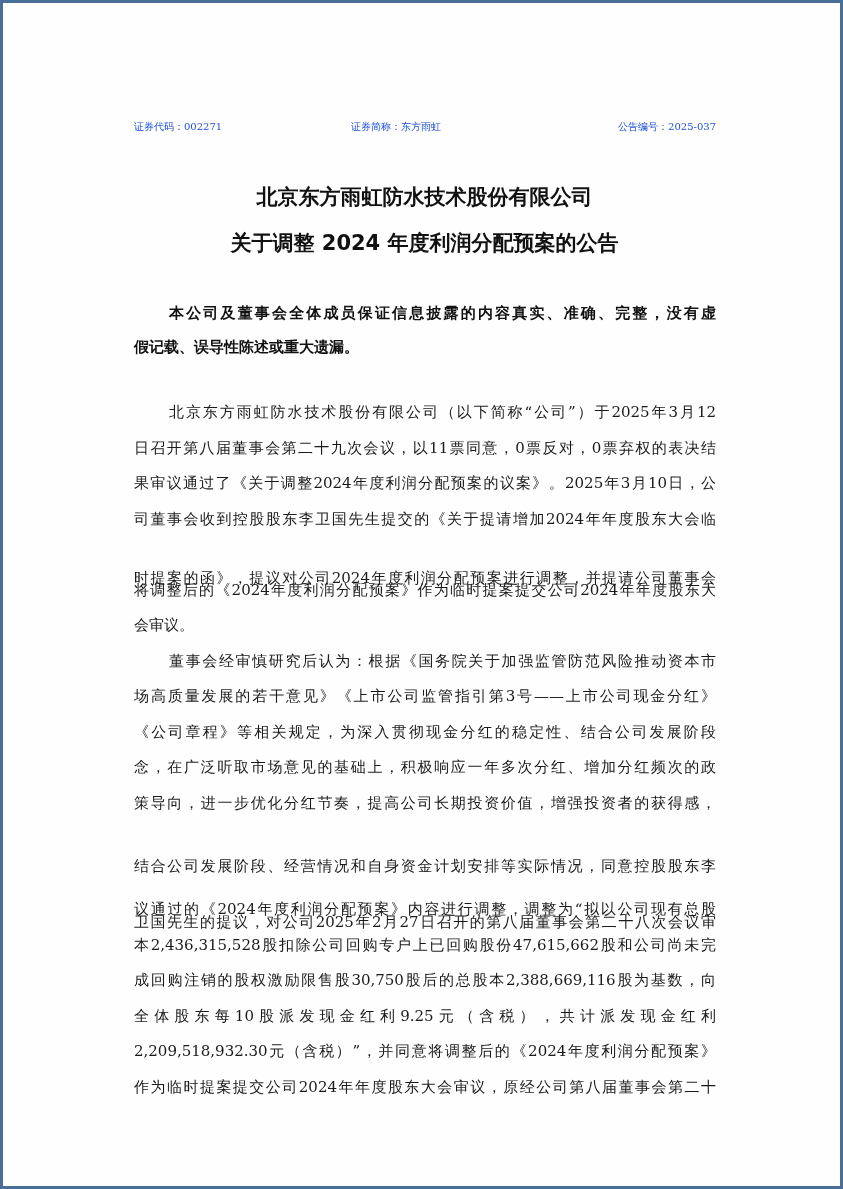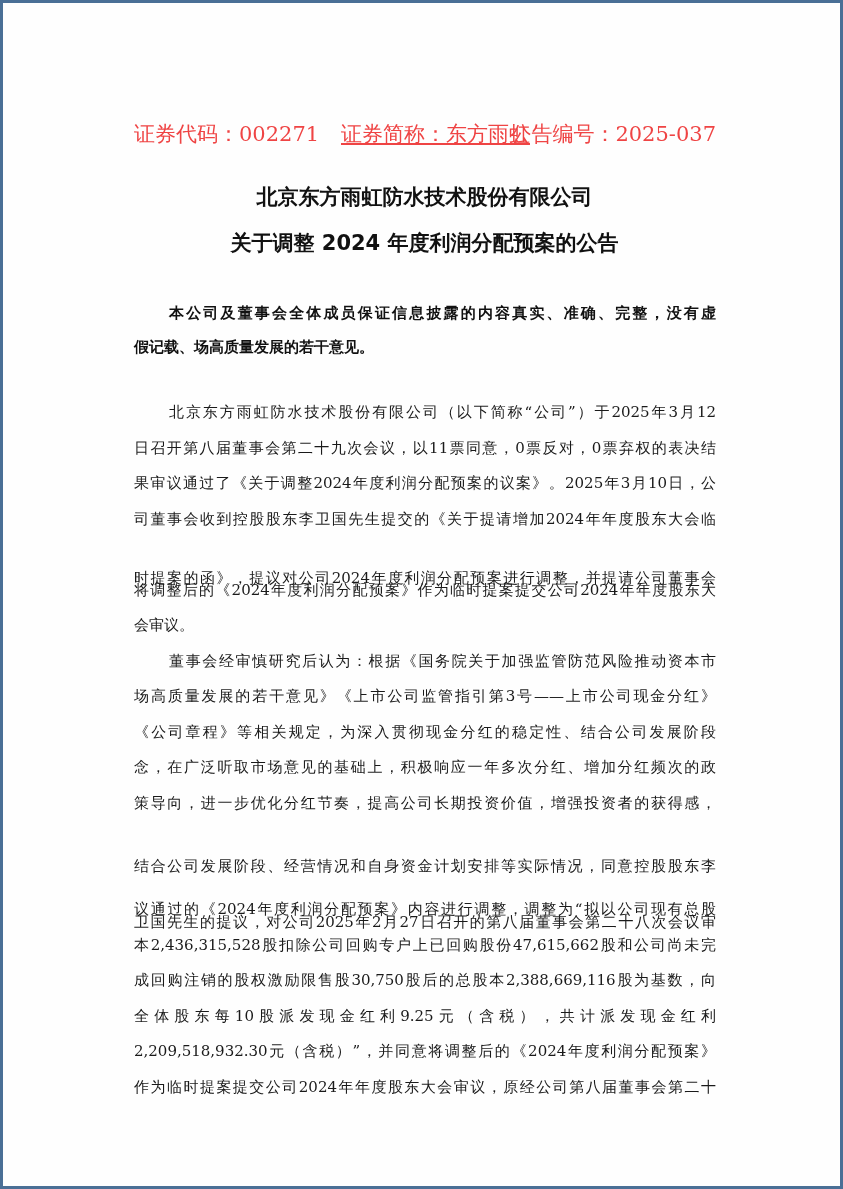--- a/index.html
+++ b/index.html
@@ -9,27 +9,27 @@
     box-sizing: border-box;
     width: 843px; height: 1189px;
     border: 3px solid #4a6f96;
     background: #fefefe;
     font-family: "DejaVu Serif", "Liberation Serif", serif;
     color: #1a1a1a;
   }
   .header-line {
     position: absolute; top: 117px; left: 131px; width: 582px;
     height: 24px;
-    font-size: 21px;
+    font-size: 10px;
     font-family: "DejaVu Serif", "Liberation Serif", serif;
-    color: #ef4444;
+    color: #1d4ed8;
   }
   .header-line span { position: absolute; top: 0; white-space: nowrap; }
   .hdr-code { left: 0; }
-  .hdr-abbr { left: 207px; text-decoration: underline; }
+  .hdr-abbr { left: 217px; }
   .hdr-num { right: 0; }
   .title {
     position: absolute; left: 0; width: 843px; text-align: center;
     font-family: "DejaVu Sans", "Liberation Sans", sans-serif;
     font-weight: bold; font-size: 21px; color: #111;
     white-space: nowrap;
   }
   .title-1 { top: 180px; }
   .title-2 { top: 226px; }
   .notice {
@@ -55,21 +55,21 @@
     <span class="hdr-code">证券代码：002271</span>
     <span class="hdr-abbr">证券简称：东方雨虹</span>
     <span class="hdr-num">公告编号：2025-037</span>
   </div>
 
   <div class="title title-1">北京东方雨虹防水技术股份有限公司</div>
   <div class="title title-2">关于调整 2024 年度利润分配预案的公告</div>
 
   <div class="notice" style="top:297px;">
     <div class="line justify" style="top:0; left:35px; width:547px;">本公司及董事会全体成员保证信息披露的内容真实、准确、完整，没有虚</div>
-    <div class="line" style="top:34px;">假记载、场高质量发展的若干意见。</div>
+    <div class="line" style="top:34px;">假记载、误导性陈述或重大遗漏。</div>
   </div>
 
   <div>
     <div class="line indent justify" style="top:396px;">北京东方雨虹防水技术股份有限公司（以下简称“公司”）于2025年3月12</div>
     <div class="line justify" style="top:432px;">日召开第八届董事会第二十九次会议，以11票同意，0票反对，0票弃权的表决结</div>
     <div class="line justify" style="top:467px;">果审议通过了《关于调整2024年度利润分配预案的议案》。2025年3月10日，公</div>
     <div class="line justify" style="top:503px;">司董事会收到控股股东李卫国先生提交的《关于提请增加2024年年度股东大会临</div>
     <div class="line justify" style="top:538px;margin-top:24px;">时提案的函》，提议对公司2024年度利润分配预案进行调整，并提请公司董事会</div>
     <div class="line justify" style="top:574px;">将调整后的《2024年度利润分配预案》作为临时提案提交公司2024年年度股东大</div>
     <div class="line" style="top:609px;">会审议。</div>

